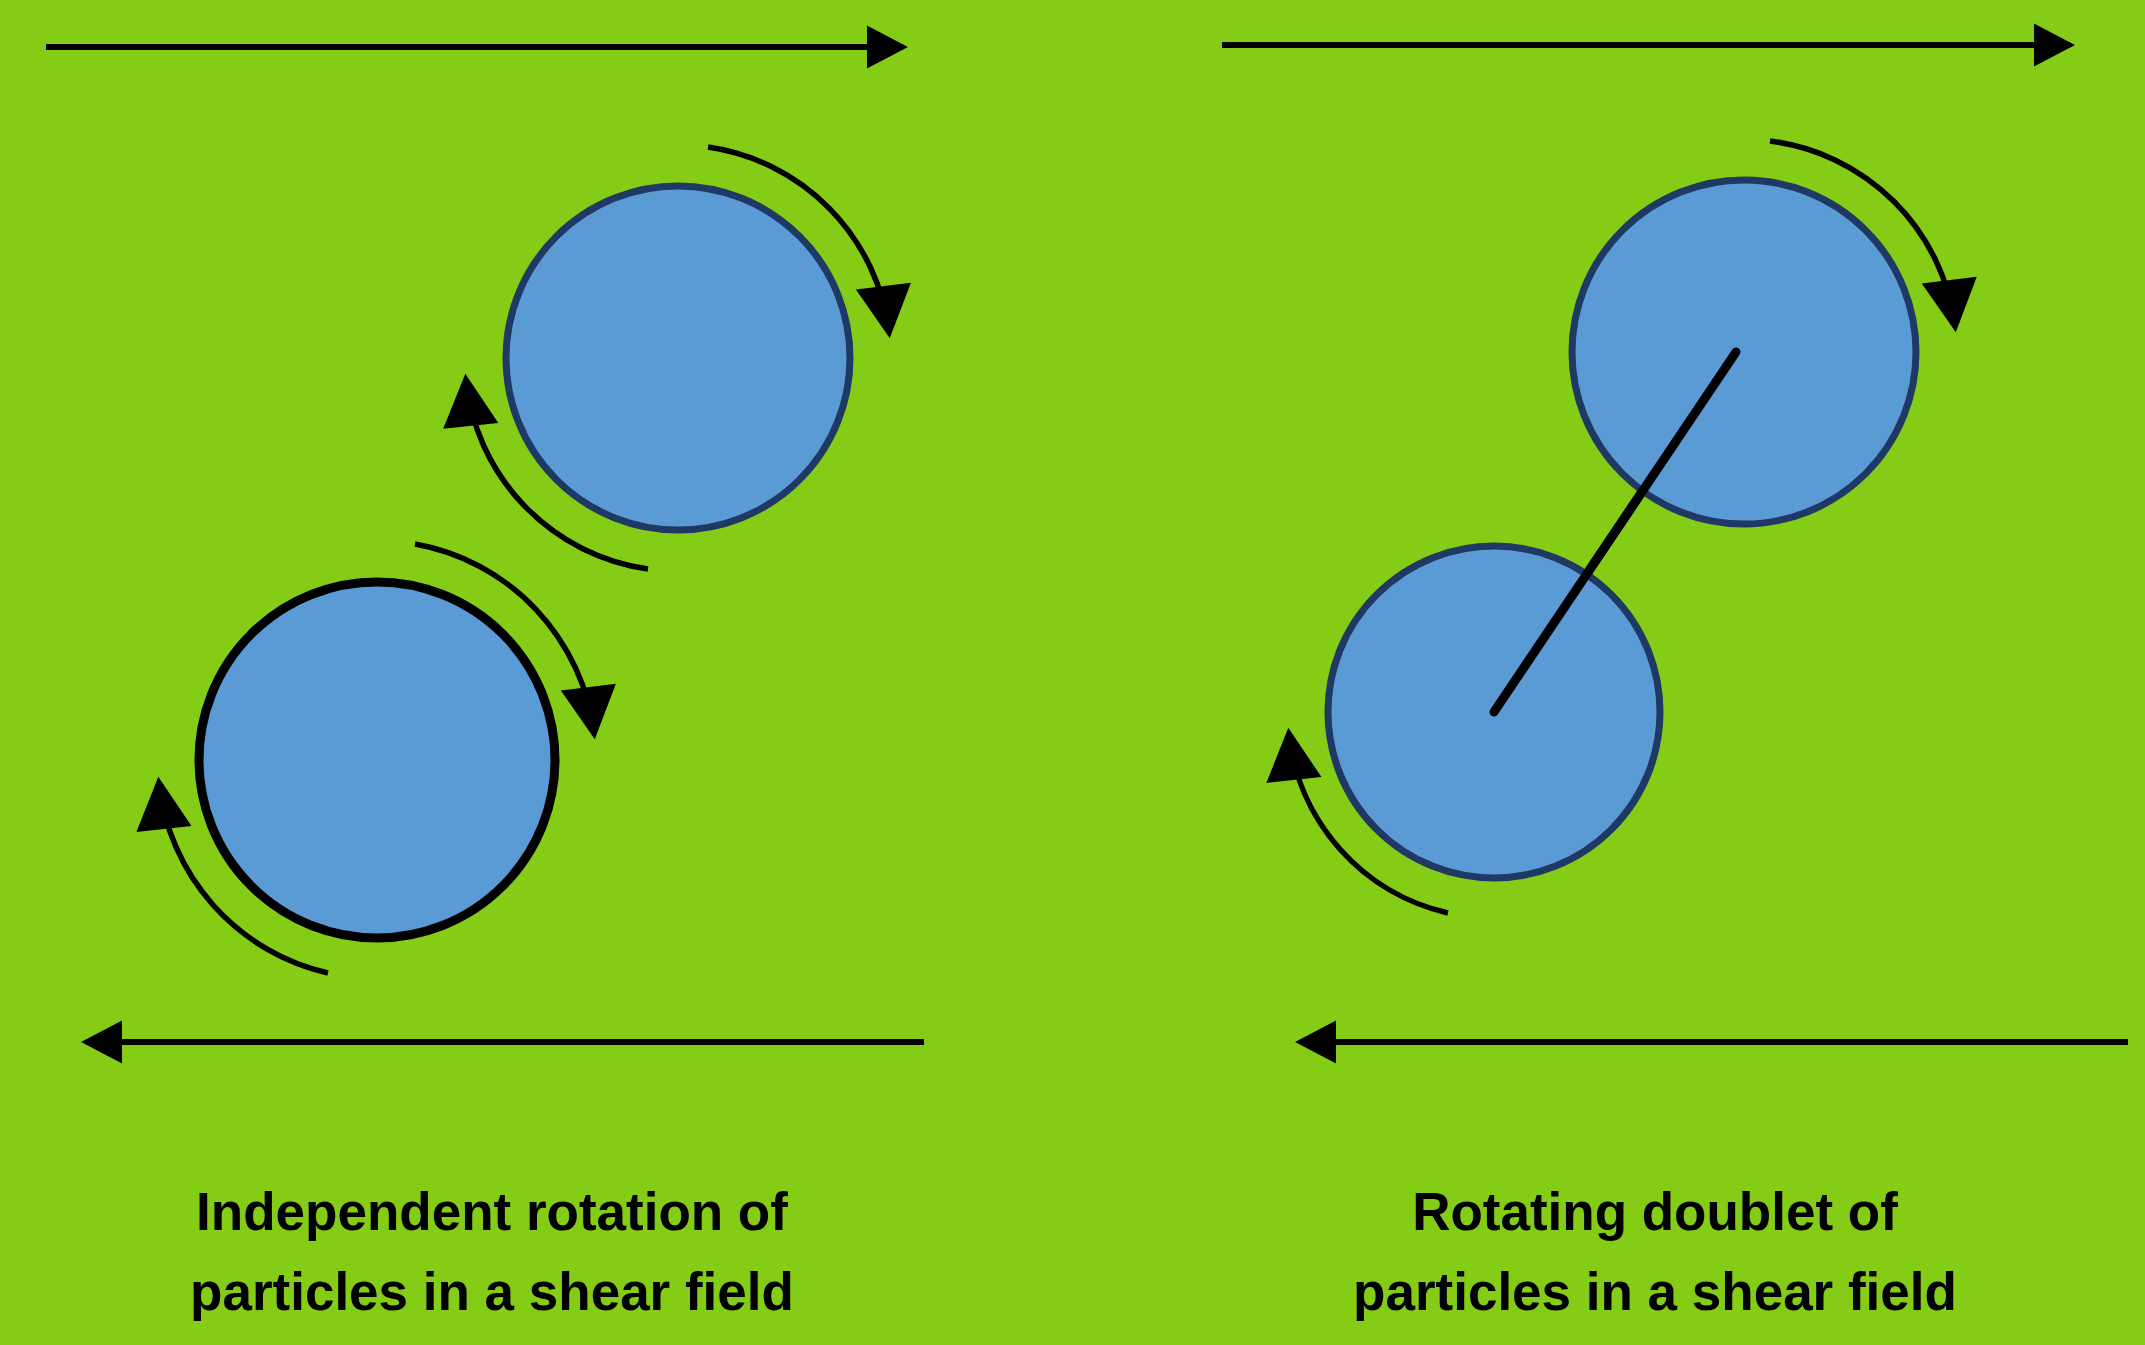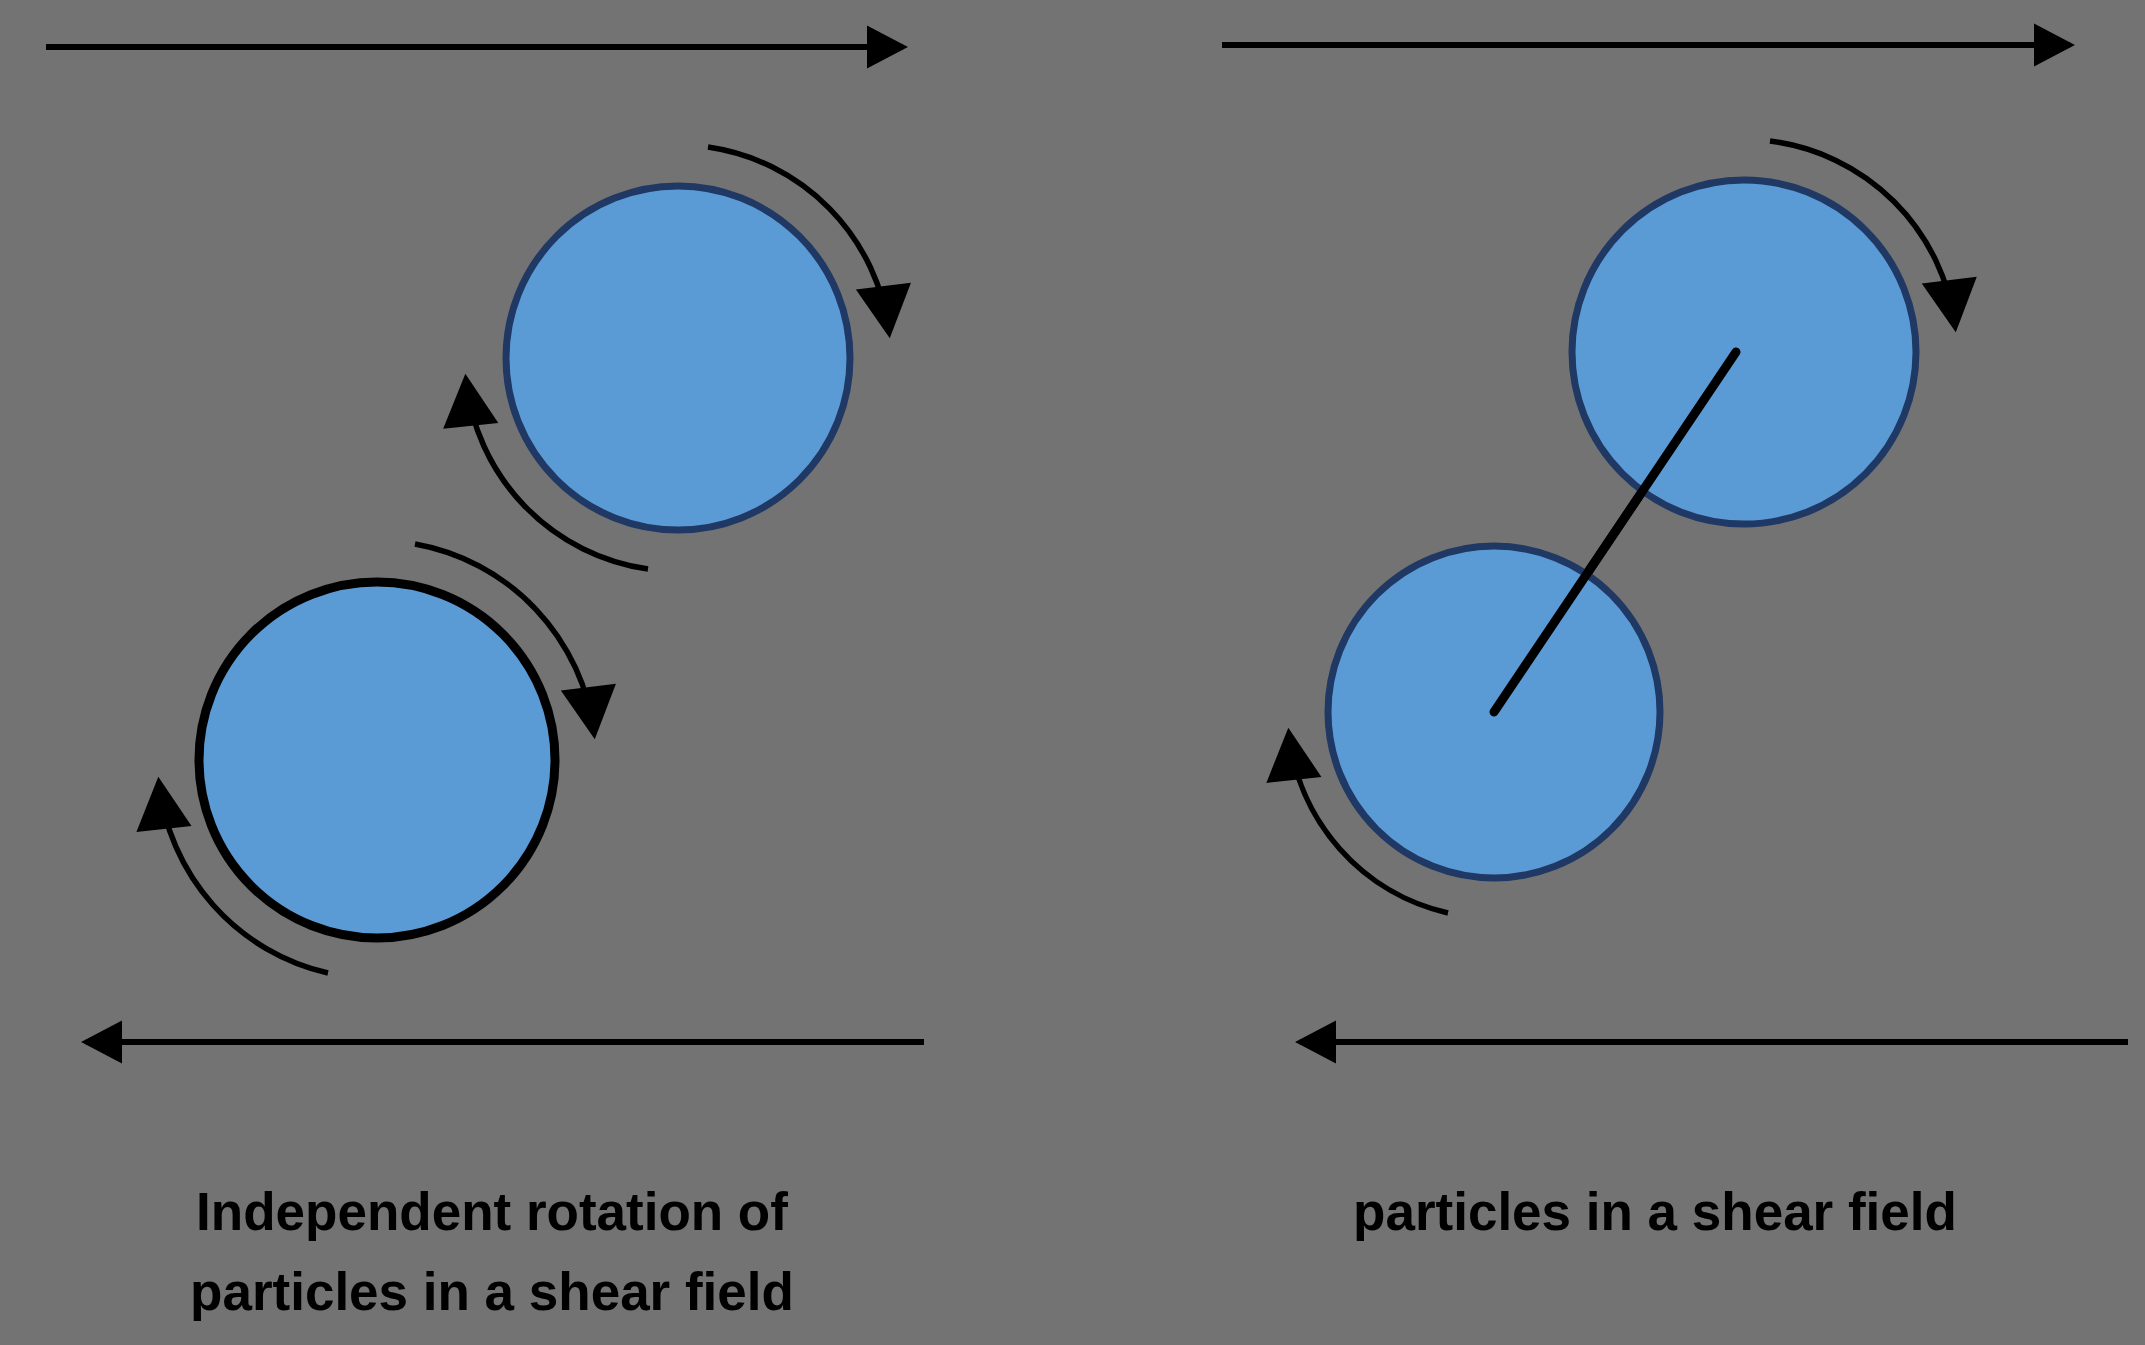--- a/index.html
+++ b/index.html
@@ -1,21 +1,21 @@
 <!DOCTYPE html>
 <html><head>
 <meta charset="utf-8">
 <style>
   html, body { margin: 0; padding: 0; }
   body { background: #ffffff; }
   .stage {
     position: relative;
     width: 2145px;
     height: 1345px;
-    background: #737373;
+    background: #84cc16;
     overflow: hidden;
     font-family: "Liberation Sans", sans-serif;
   }
   .diagram-svg {
     position: absolute;
     left: 0; top: 0;
     width: 2145px;
     height: 1345px;
   }
   .caption {
@@ -85,16 +85,17 @@
       <line x1="2128" y1="1042" x2="1300" y2="1042" stroke-width="6" marker-end="url(#head-line)" stroke="#000000"></line>
     </g>
   </svg>
 
   <div class="caption caption-left">
     <div>Independent rotation of</div>
     <div>particles in a shear field</div>
   </div>
 
   <div class="caption caption-right">
+    <div>Rotating doublet of</div>
     <div>particles in a shear field</div>
   </div>
 
 </div>
 
 </body></html>

